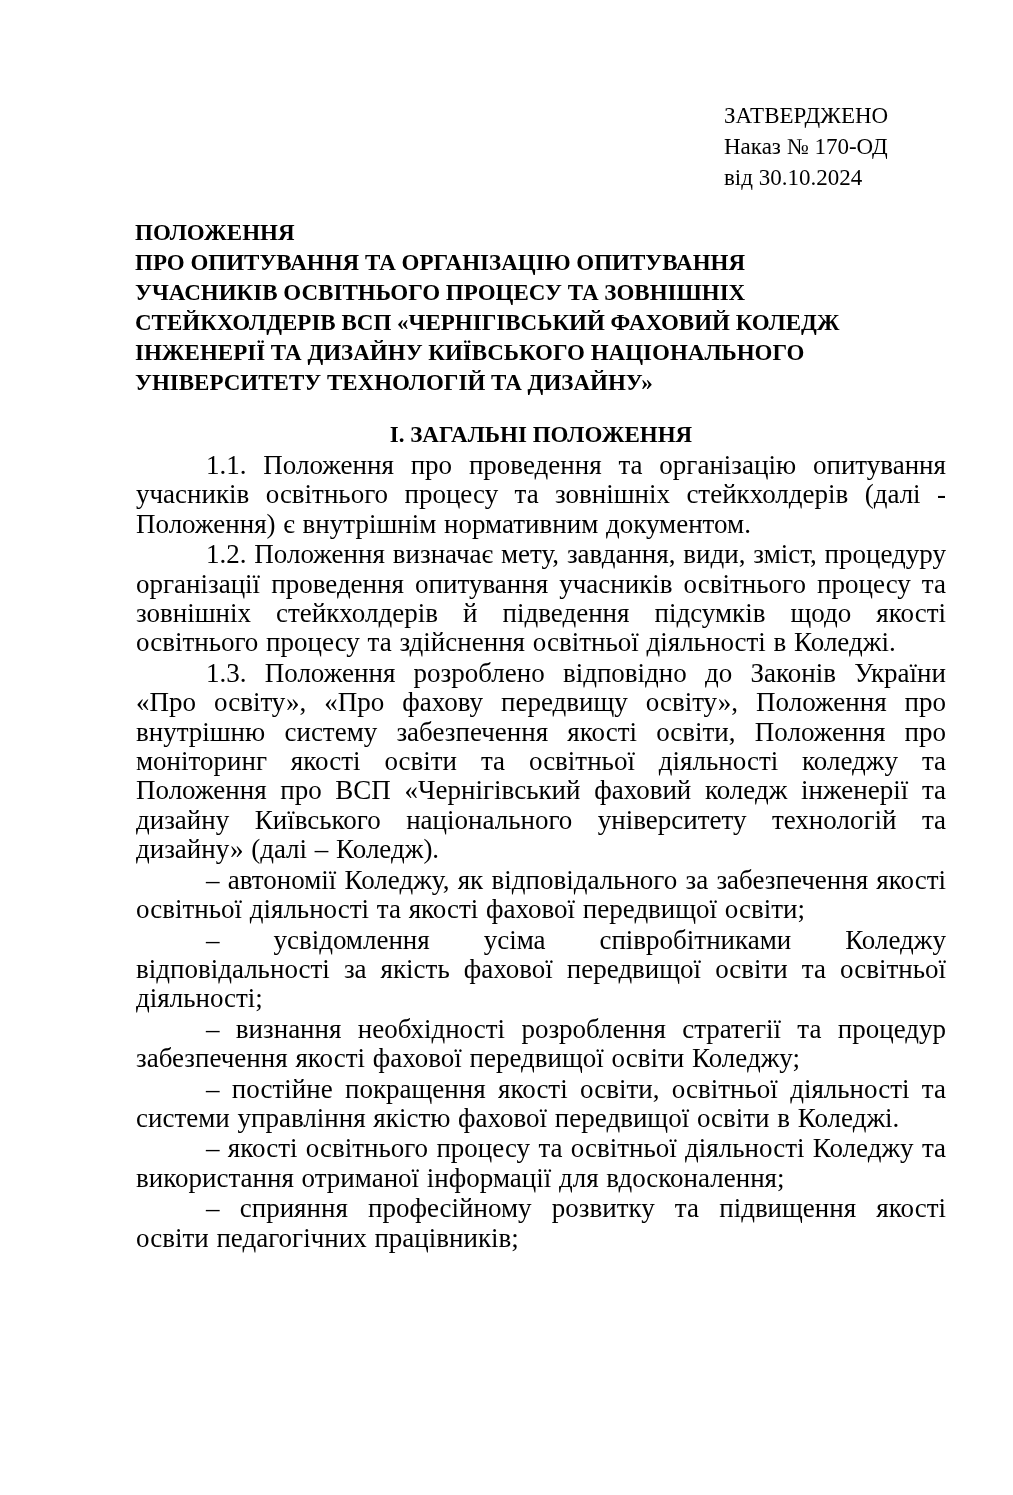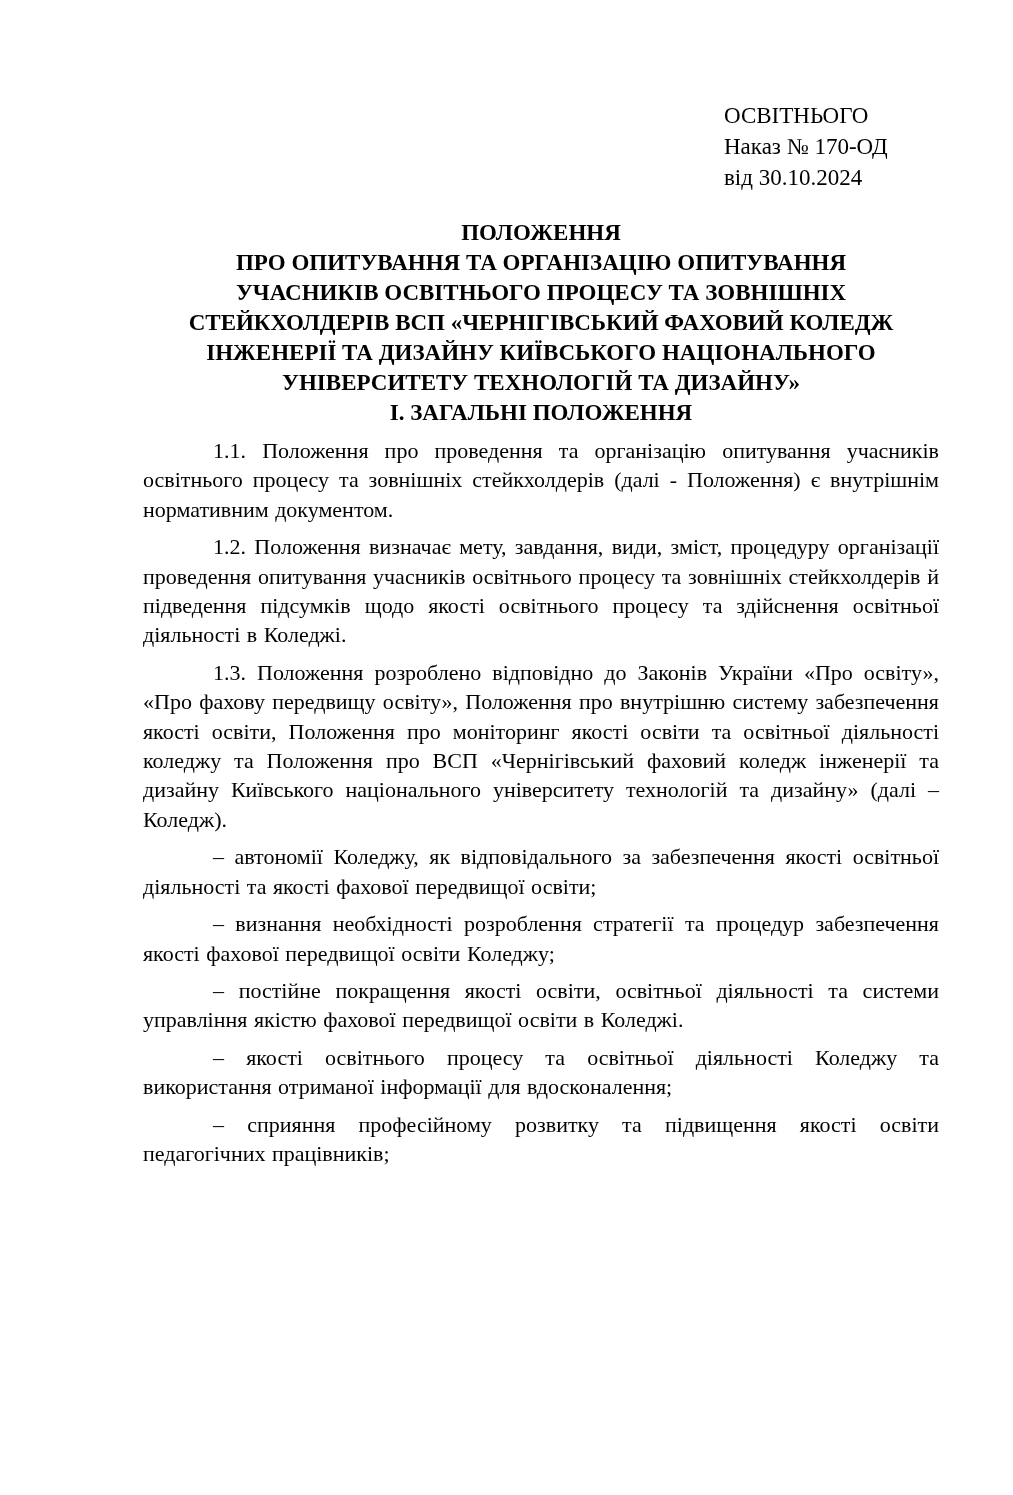--- a/index.html
+++ b/index.html
@@ -25,71 +25,72 @@
   .approval {
     margin-left: 589px;
     font-size: 23px;
     line-height: 31px;
     text-align: left;
     white-space: nowrap;
   }
   
   .doc-title {
     margin-top: 25px;
-    text-align: center;
     font-weight: bold;
     font-size: 23px;
     line-height: 30px;
   }
   
   .section-heading {
+    margin-top: 22px;
     text-align: center;
     font-weight: bold;
     font-size: 23px;
     line-height: 30px;
   }
   
   .body-text {
     margin-top: 0;
   }
   .body-text p {
-    margin: 8px;
-    font-size: 22px;
+    margin: 1px;
+    font-size: 27px;
     line-height: 29.4px;
     text-align: justify;
     text-indent: 70px;
     word-spacing: 1px;
   }
 </style>
 </head>
 <body>
 
 <div class="page">
 
   <div class="approval">
-    <div>ОСВІТНЬОГО</div>
+    <div>ЗАТВЕРДЖЕНО</div>
     <div>Наказ № 170-ОД</div>
     <div>від 30.10.2024</div>
   </div>
 
   <div class="doc-title">
     <div>ПОЛОЖЕННЯ</div>
     <div>ПРО ОПИТУВАННЯ ТА ОРГАНІЗАЦІЮ ОПИТУВАННЯ</div>
     <div>УЧАСНИКІВ ОСВІТНЬОГО ПРОЦЕСУ ТА ЗОВНІШНІХ</div>
     <div>СТЕЙКХОЛДЕРІВ ВСП «ЧЕРНІГІВСЬКИЙ ФАХОВИЙ КОЛЕДЖ</div>
     <div>ІНЖЕНЕРІЇ ТА ДИЗАЙНУ КИЇВСЬКОГО НАЦІОНАЛЬНОГО</div>
     <div>УНІВЕРСИТЕТУ ТЕХНОЛОГІЙ ТА ДИЗАЙНУ»</div>
   </div>
 
   <div class="section-heading">І. ЗАГАЛЬНІ ПОЛОЖЕННЯ</div>
 
   <div class="body-text">
     <p>1.1. Положення про проведення та організацію опитування учасників освітнього процесу та зовнішніх стейкхолдерів (далі - Положення) є внутрішнім нормативним документом.</p>
     <p>1.2. Положення визначає мету, завдання, види, зміст, процедуру організації проведення опитування учасників освітнього процесу та зовнішніх стейкхолдерів й підведення підсумків щодо якості освітнього процесу та здійснення освітньої діяльності в Коледжі.</p>
     <p>1.3. Положення розроблено відповідно до Законів України «Про освіту», «Про фахову передвищу освіту», Положення про внутрішню систему забезпечення якості освіти, Положення про моніторинг якості освіти та освітньої діяльності коледжу та Положення про ВСП «Чернігівський фаховий коледж інженерії та дизайну Київського національного університету технологій та дизайну» (далі – Коледж).</p>
     <p>– автономії Коледжу, як відповідального за забезпечення якості освітньої діяльності та якості фахової передвищої освіти;</p>
+    <p>– усвідомлення усіма співробітниками Коледжу відповідальності за якість фахової передвищої освіти та освітньої діяльності;</p>
     <p>– визнання необхідності розроблення стратегії та процедур забезпечення якості фахової передвищої освіти Коледжу;</p>
     <p>– постійне покращення якості освіти, освітньої діяльності та системи управління якістю фахової передвищої освіти в Коледжі.</p>
     <p>– якості освітнього процесу та освітньої діяльності Коледжу та використання отриманої інформації для вдосконалення;</p>
     <p>– сприяння професійному розвитку та підвищення якості освіти педагогічних працівників;</p>
   </div>
 
 </div>
 
 </body></html>

